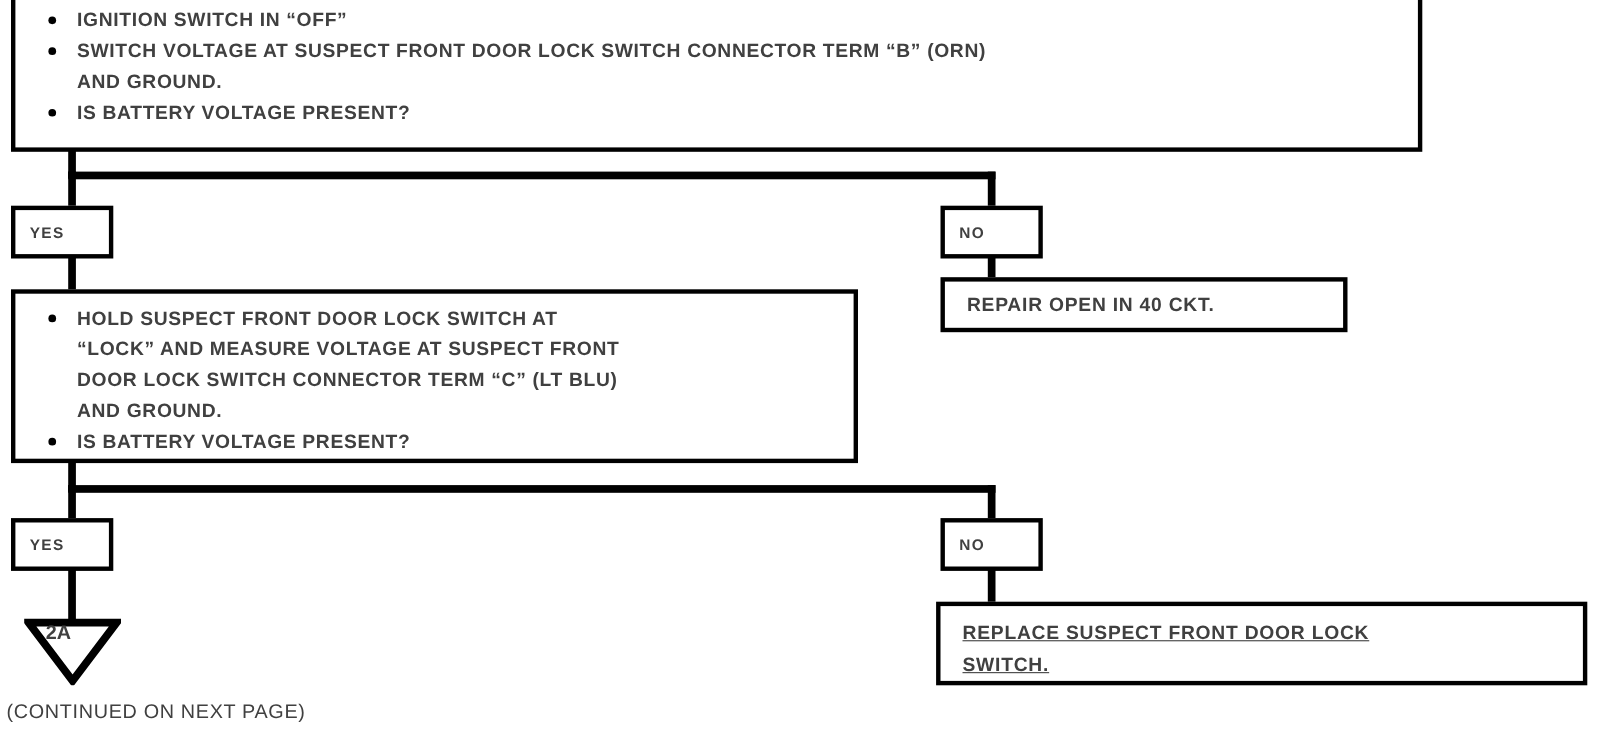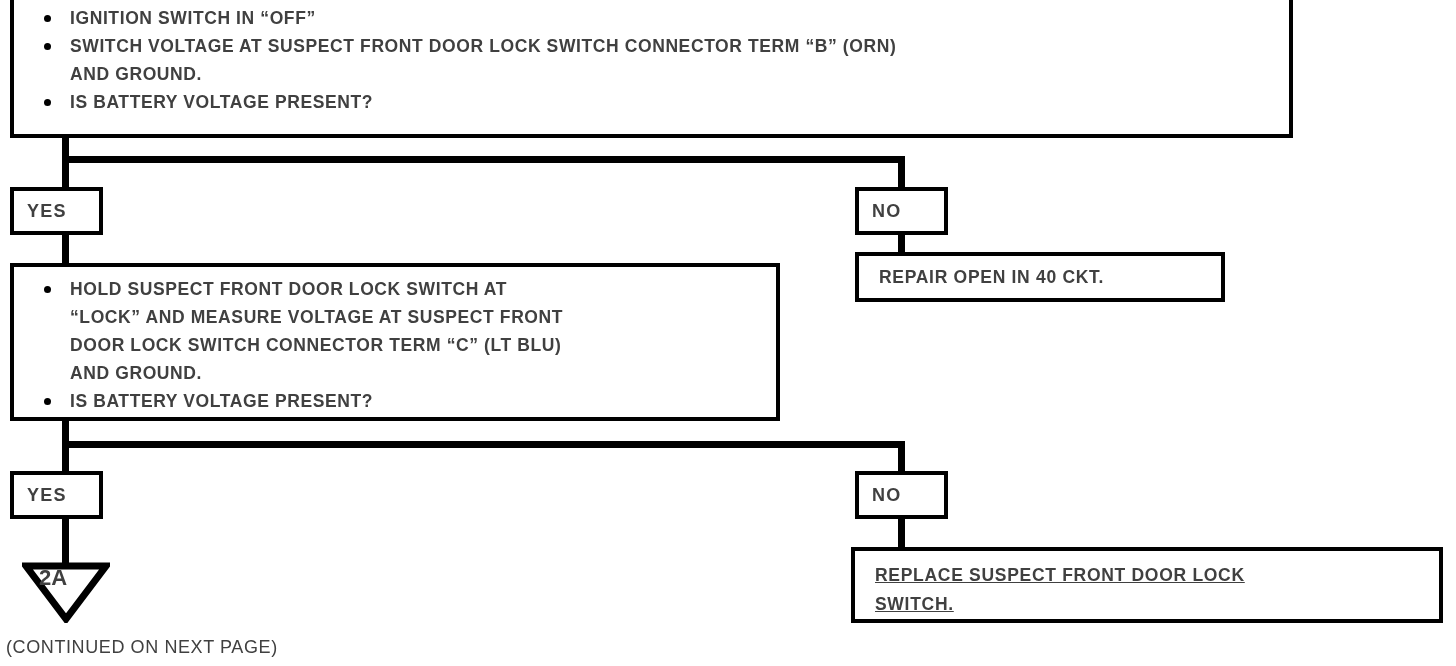--- a/index.html
+++ b/index.html
@@ -63,21 +63,21 @@
   }
   .yn-box {
     position: absolute;
     border: 4px solid #000;
     background: #fff;
     box-sizing: border-box;
     display: flex;
     align-items: center;
   }
   .yn-label {
-    font-size: 18px;
+    font-size: 14px;
     font-weight: bold;
     letter-spacing: 1.2px;
     padding-left: 13px;
   }
   .action-box {
     position: absolute;
     border: 4px solid #000;
     background: #fff;
     box-sizing: border-box;
     display: flex;
@@ -89,21 +89,21 @@
     letter-spacing: 0.7px;
     line-height: 29px;
     padding: 10px 0 0 20px;
     white-space: pre-line;
   }
   .connector-tri {
     position: absolute;
   }
   .tri-label {
     position: absolute;
-    font-size: 22px;
+    font-size: 18px;
     font-weight: bold;
     letter-spacing: 0px;
     text-align: center;
   }
   .footnote {
     position: absolute;
     font-size: 18px;
     font-weight: normal;
     letter-spacing: 0.6px;
     white-space: pre;

